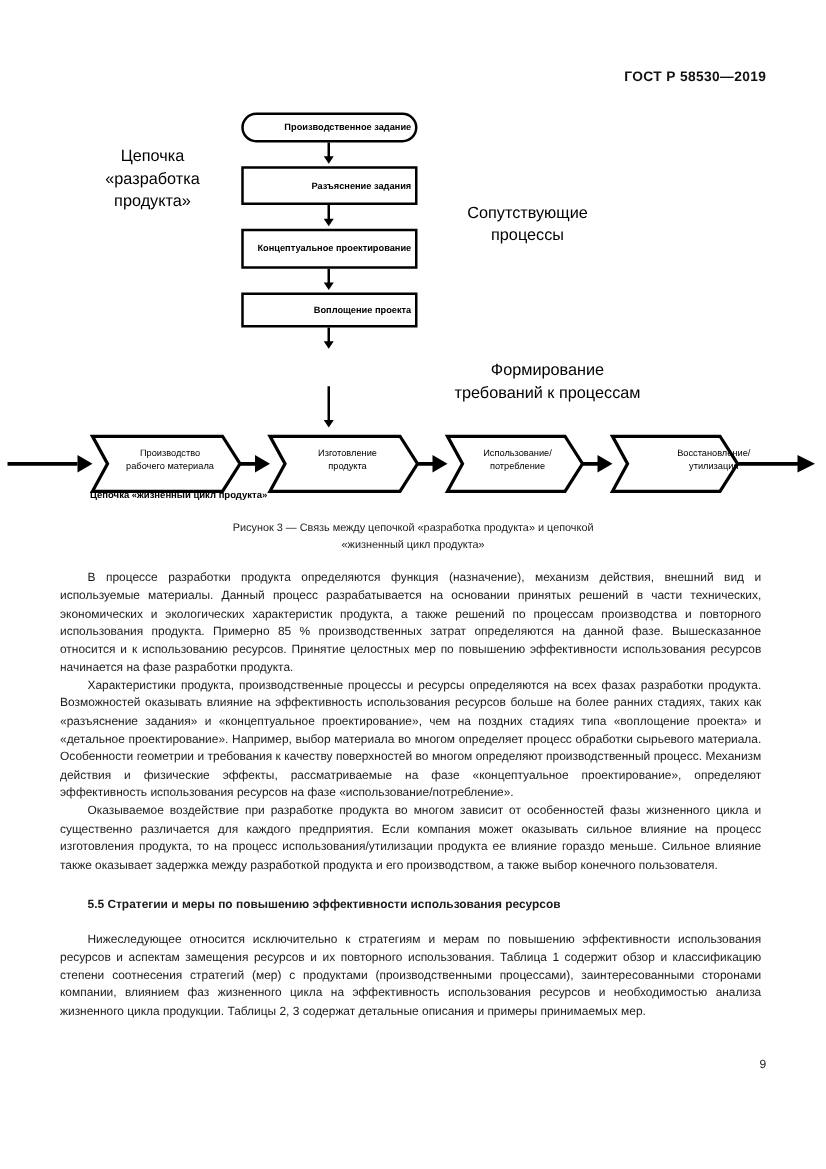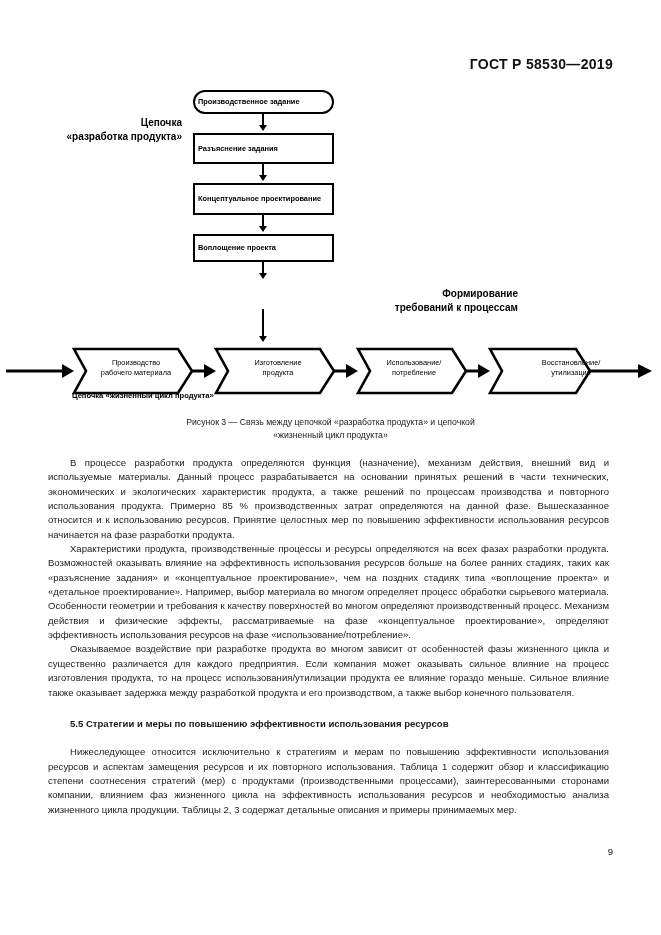--- a/index.html
+++ b/index.html
@@ -14,21 +14,21 @@
     font-family: "Liberation Sans", sans-serif;
     color: #1a1a1a;
     overflow: hidden;
   }
 
   
   .page-header {
     position: absolute;
     top: 56px;
     right: 48px;
-    font-size: 14px;
+    font-size: 11px;
     font-weight: bold;
     letter-spacing: 0.3px;
     color: #111;
   }
 
   
   .figure {
     position: absolute;
     left: 0;
     top: 85px;
@@ -36,21 +36,21 @@
     height: 360px;
   }
 
   .node {
     position: absolute;
     box-sizing: border-box;
     border: 2px solid #000;
     background: #fff;
     display: flex;
     align-items: center;
-    justify-content: flex-start;
+    justify-content: flex-end;
     text-align: center;
     font-size: 7.4px;
     font-weight: bold;
     line-height: 1.35;
     color: #000;
     padding: 1px 3px;
   }
   .node.rounded {
     border-radius: 14px;
   }
@@ -64,24 +64,24 @@
     position: absolute;
     width: 0;
     height: 0;
     border-left: 4px solid transparent;
     border-right: 4px solid transparent;
     border-top: 6px solid #000;
   }
 
   .side-label {
     position: absolute;
-    font-size: 10px;
-    font-weight: bold;
+    font-size: 13px;
+    font-weight: normal;
     line-height: 1.4;
-    text-align: right;
+    text-align: center;
     color: #000;
   }
 
   .chev-label {
     position: absolute;
     text-align: center;
     font-size: 7.4px;
     font-weight: normal;
     line-height: 1.35;
     color: #000;
@@ -212,20 +212,22 @@
 потребление</span>
   </div>
   <div class="chev-label" style="left:524px; top:273px; width:94px;">
     <span style="white-space:pre-line">Восстановление/
 утилизация</span>
   </div>
 
   <div class="side-label" style="left:62px; top:31px; width:120px; white-space:pre-line;">Цепочка
 «разработка продукта»</div>
 
+  <div class="side-label" style="left:362px; top:76px; width:120px; white-space:pre-line;">Сопутствующие
+процессы</div>
 
   <div class="side-label" style="left:358px; top:202px; width:160px; white-space:pre-line;">Формирование
 требований к процессам</div>
 
   <div class="chain-caption" style="left:72px; top:306px;">Цепочка «жизненный цикл продукта»</div>
 </div>
 
 <div class="fig-caption">
   <div>Рисунок 3 — Связь между цепочкой «разработка продукта» и цепочкой</div>
   <div>«жизненный цикл продукта»</div>

